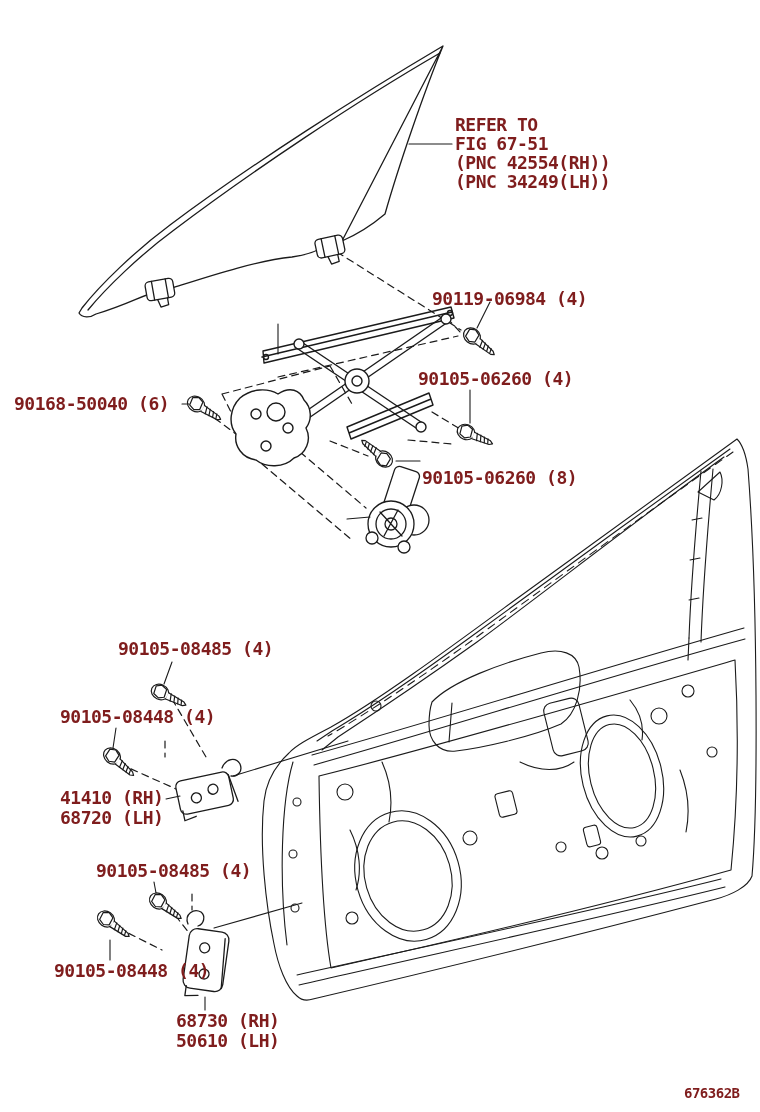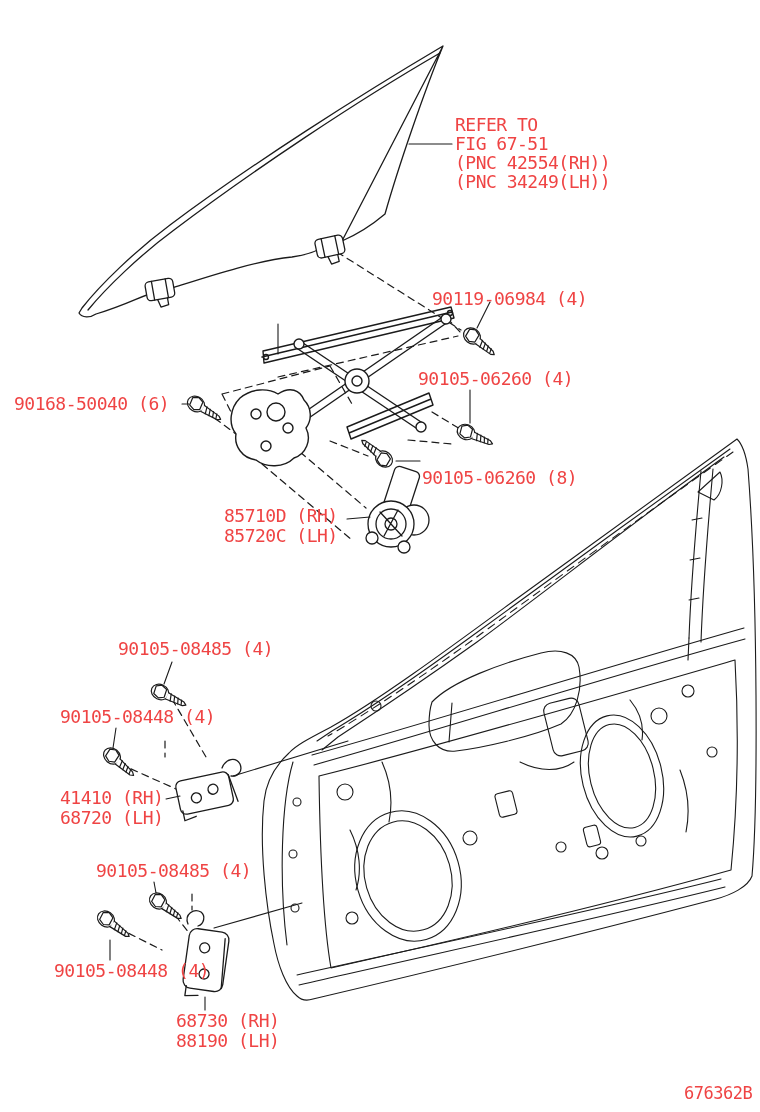--- a/index.html
+++ b/index.html
@@ -1,22 +1,22 @@
 <!DOCTYPE html>
 <html><head>
 <meta charset="utf-8">
 <style>
   html,body{margin:0;padding:0;background:#fff;}
   .canvas{position:relative;width:760px;height:1112px;background:#ffffff;overflow:hidden;
           font-family:"DejaVu Sans Mono",monospace;}
   svg{position:absolute;left:0;top:0;}
-  .lbl{position:absolute;font-family:"DejaVu Sans Mono",monospace;font-weight:normal;
-       font-size:18px;line-height:20px;color:#ef4444;white-space:nowrap;letter-spacing:-0.5px;}
+  .lbl{position:absolute;font-family:"DejaVu Sans Mono",monospace;font-weight:bold;
+       font-size:18px;line-height:20px;color:#7f1d1d;white-space:nowrap;letter-spacing:-0.5px;}
   .note{font-size:18px;line-height:19px;}
-  .doc{font-size:17px;}
+  .doc{font-size:14px;}
 </style>
 </head>
 <body>
 
 <div class="canvas">
 
 <svg width="760" height="1112" viewBox="0 0 760 1112" fill="none" stroke="#1b1b1b" stroke-width="1.2" stroke-linecap="round" stroke-linejoin="round">
 
   <defs>
     <g id="bolt">
@@ -202,38 +202,34 @@
 
 
 <div class="lbl" style="left:432px;top:289px">90119-06984 (4)</div>
 
 <div class="lbl" style="left:418px;top:369px">90105-06260 (4)</div>
 
 <div class="lbl" style="left:14px;top:394px">90168-50040 (6)</div>
 
 <div class="lbl" style="left:422px;top:468px">90105-06260 (8)</div>
 
-<div class="lbl" style="left:224px;top:506px">
-  <div>85710D (RH)</div>
-  <div>85720C (LH)</div>
-</div>
 
 <div class="lbl" style="left:118px;top:639px">90105-08485 (4)</div>
 
 <div class="lbl" style="left:60px;top:707px">90105-08448 (4)</div>
 
 <div class="lbl" style="left:60px;top:788px">
   <div>41410 (RH)</div>
   <div>68720 (LH)</div>
 </div>
 
 <div class="lbl" style="left:96px;top:861px">90105-08485 (4)</div>
 
 <div class="lbl" style="left:54px;top:961px">90105-08448 (4)</div>
 
 <div class="lbl" style="left:176px;top:1011px">
   <div>68730 (RH)</div>
-  <div>88190 (LH)</div>
+  <div>50610 (LH)</div>
 </div>
 
 <div class="lbl doc" style="left:684px;top:1083px">676362B</div>
 
 </div>
 
 </body></html>

